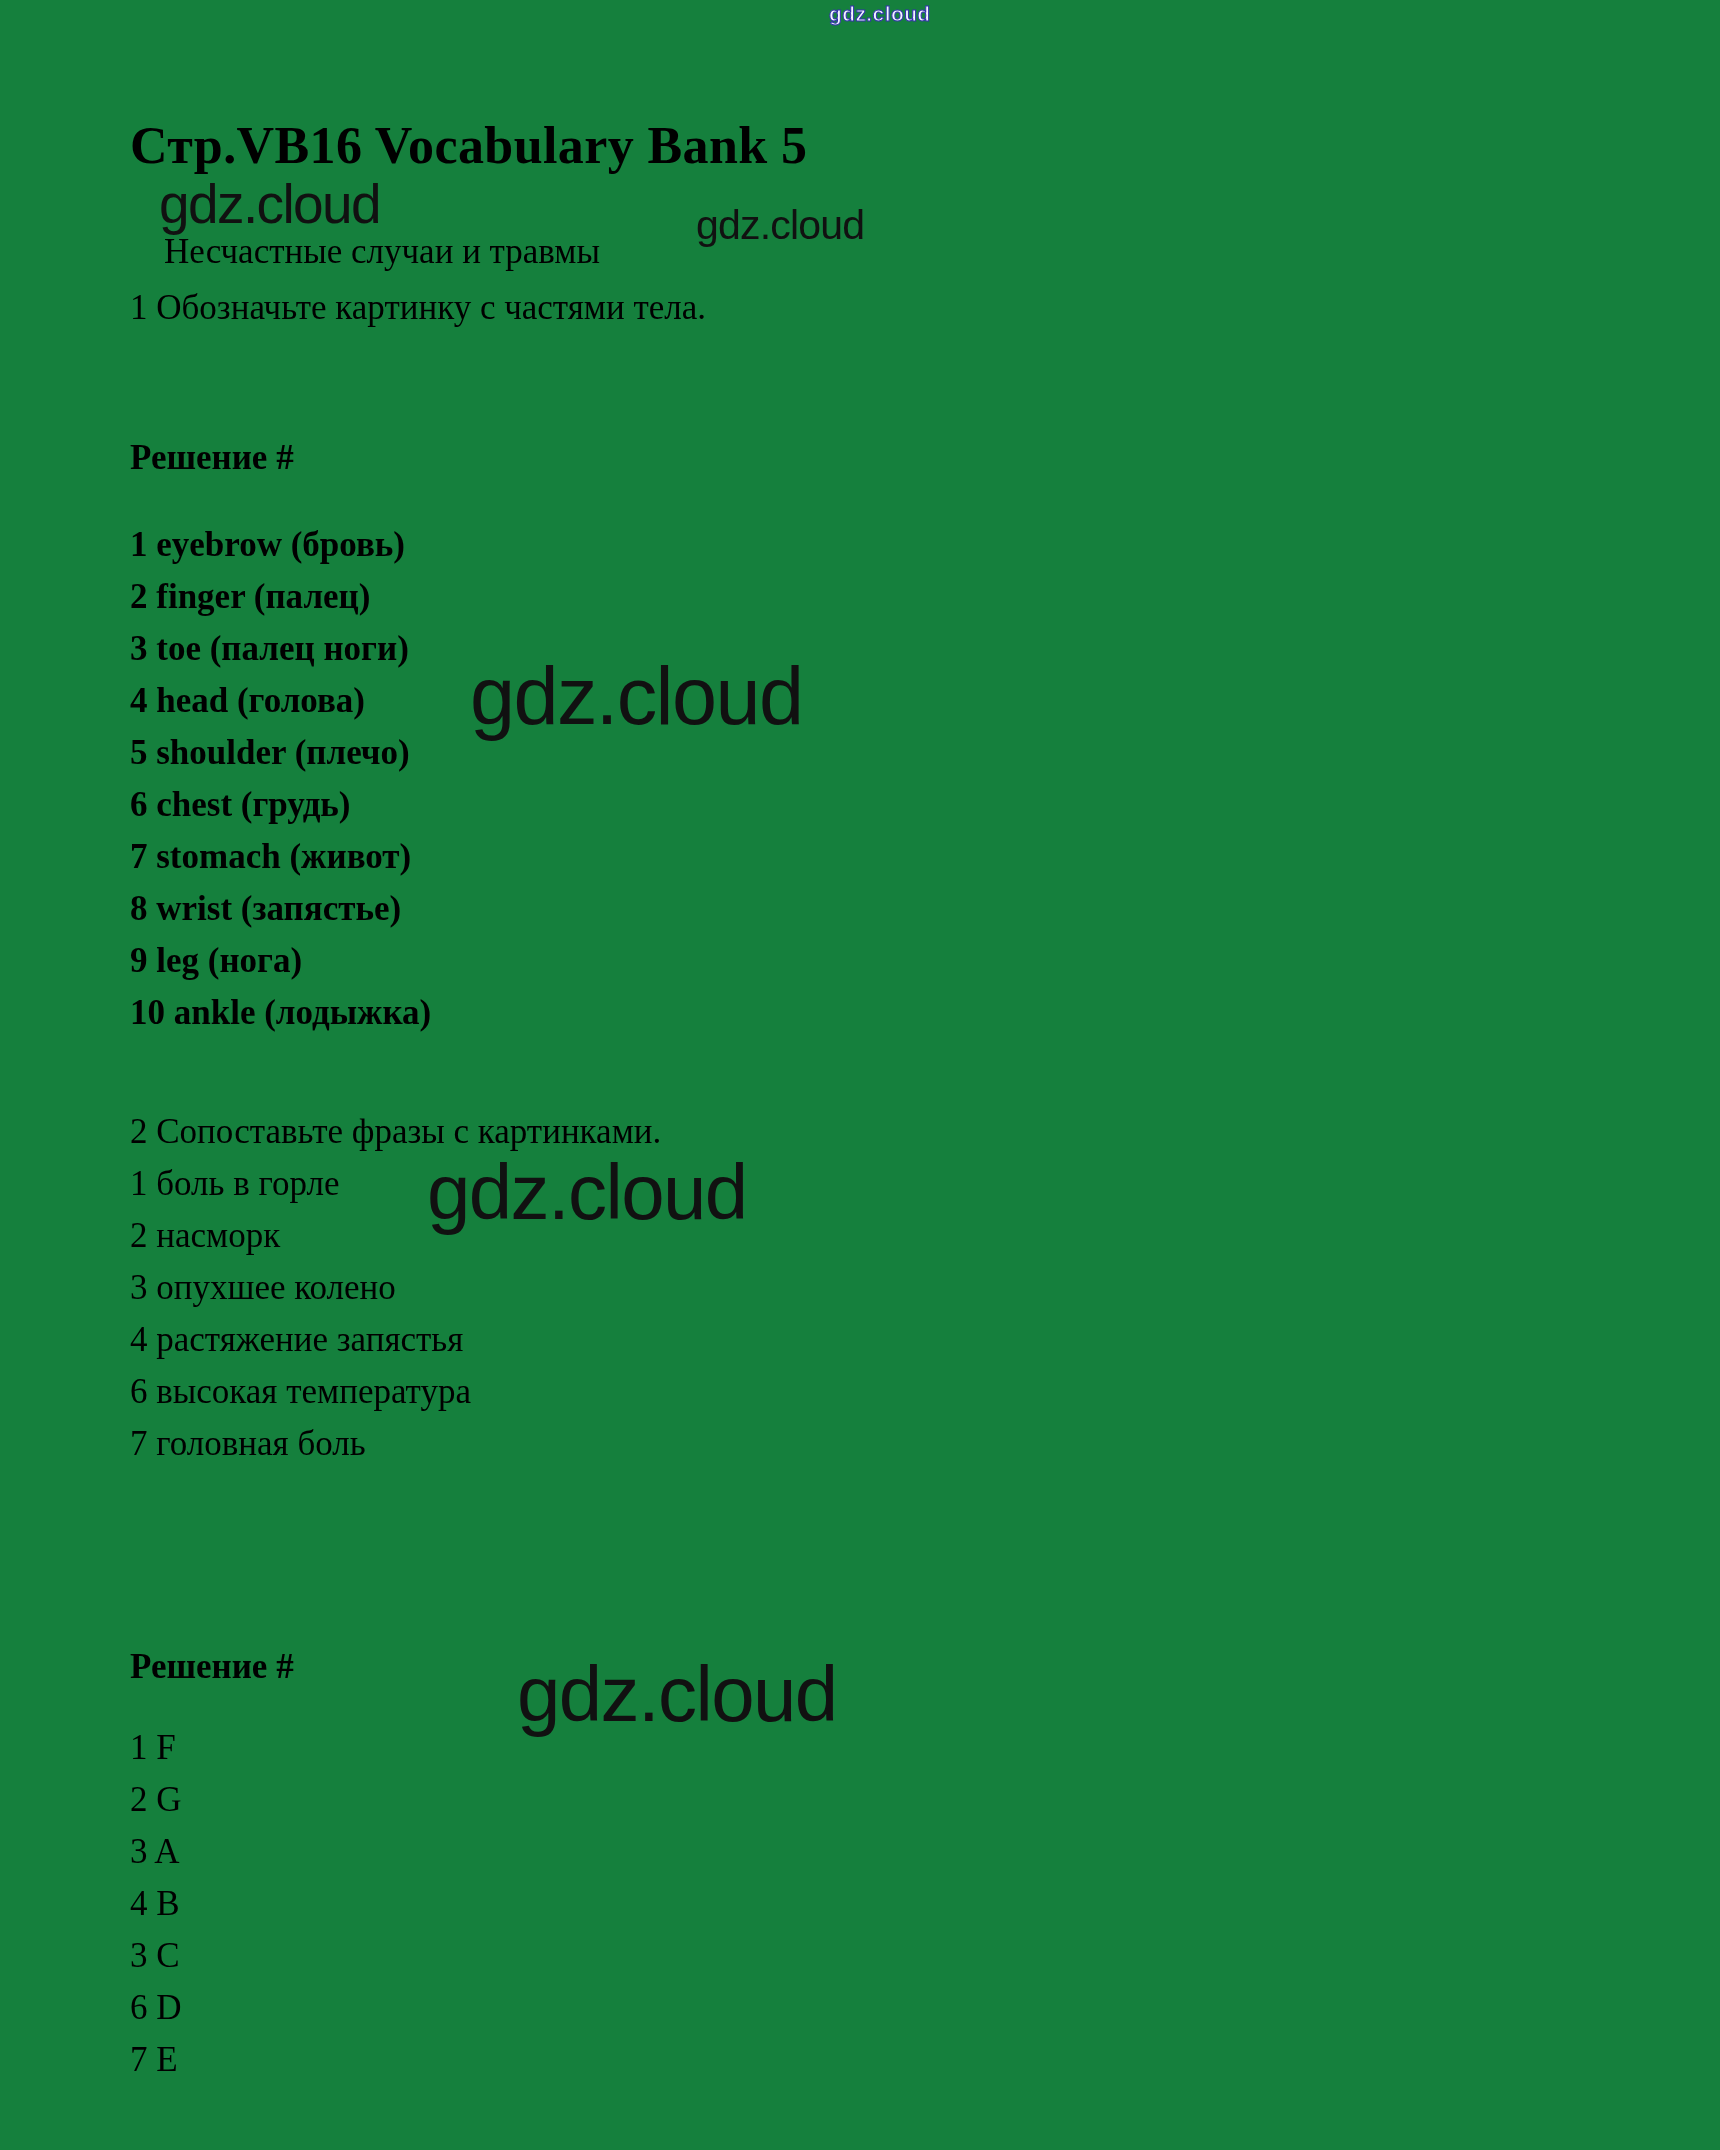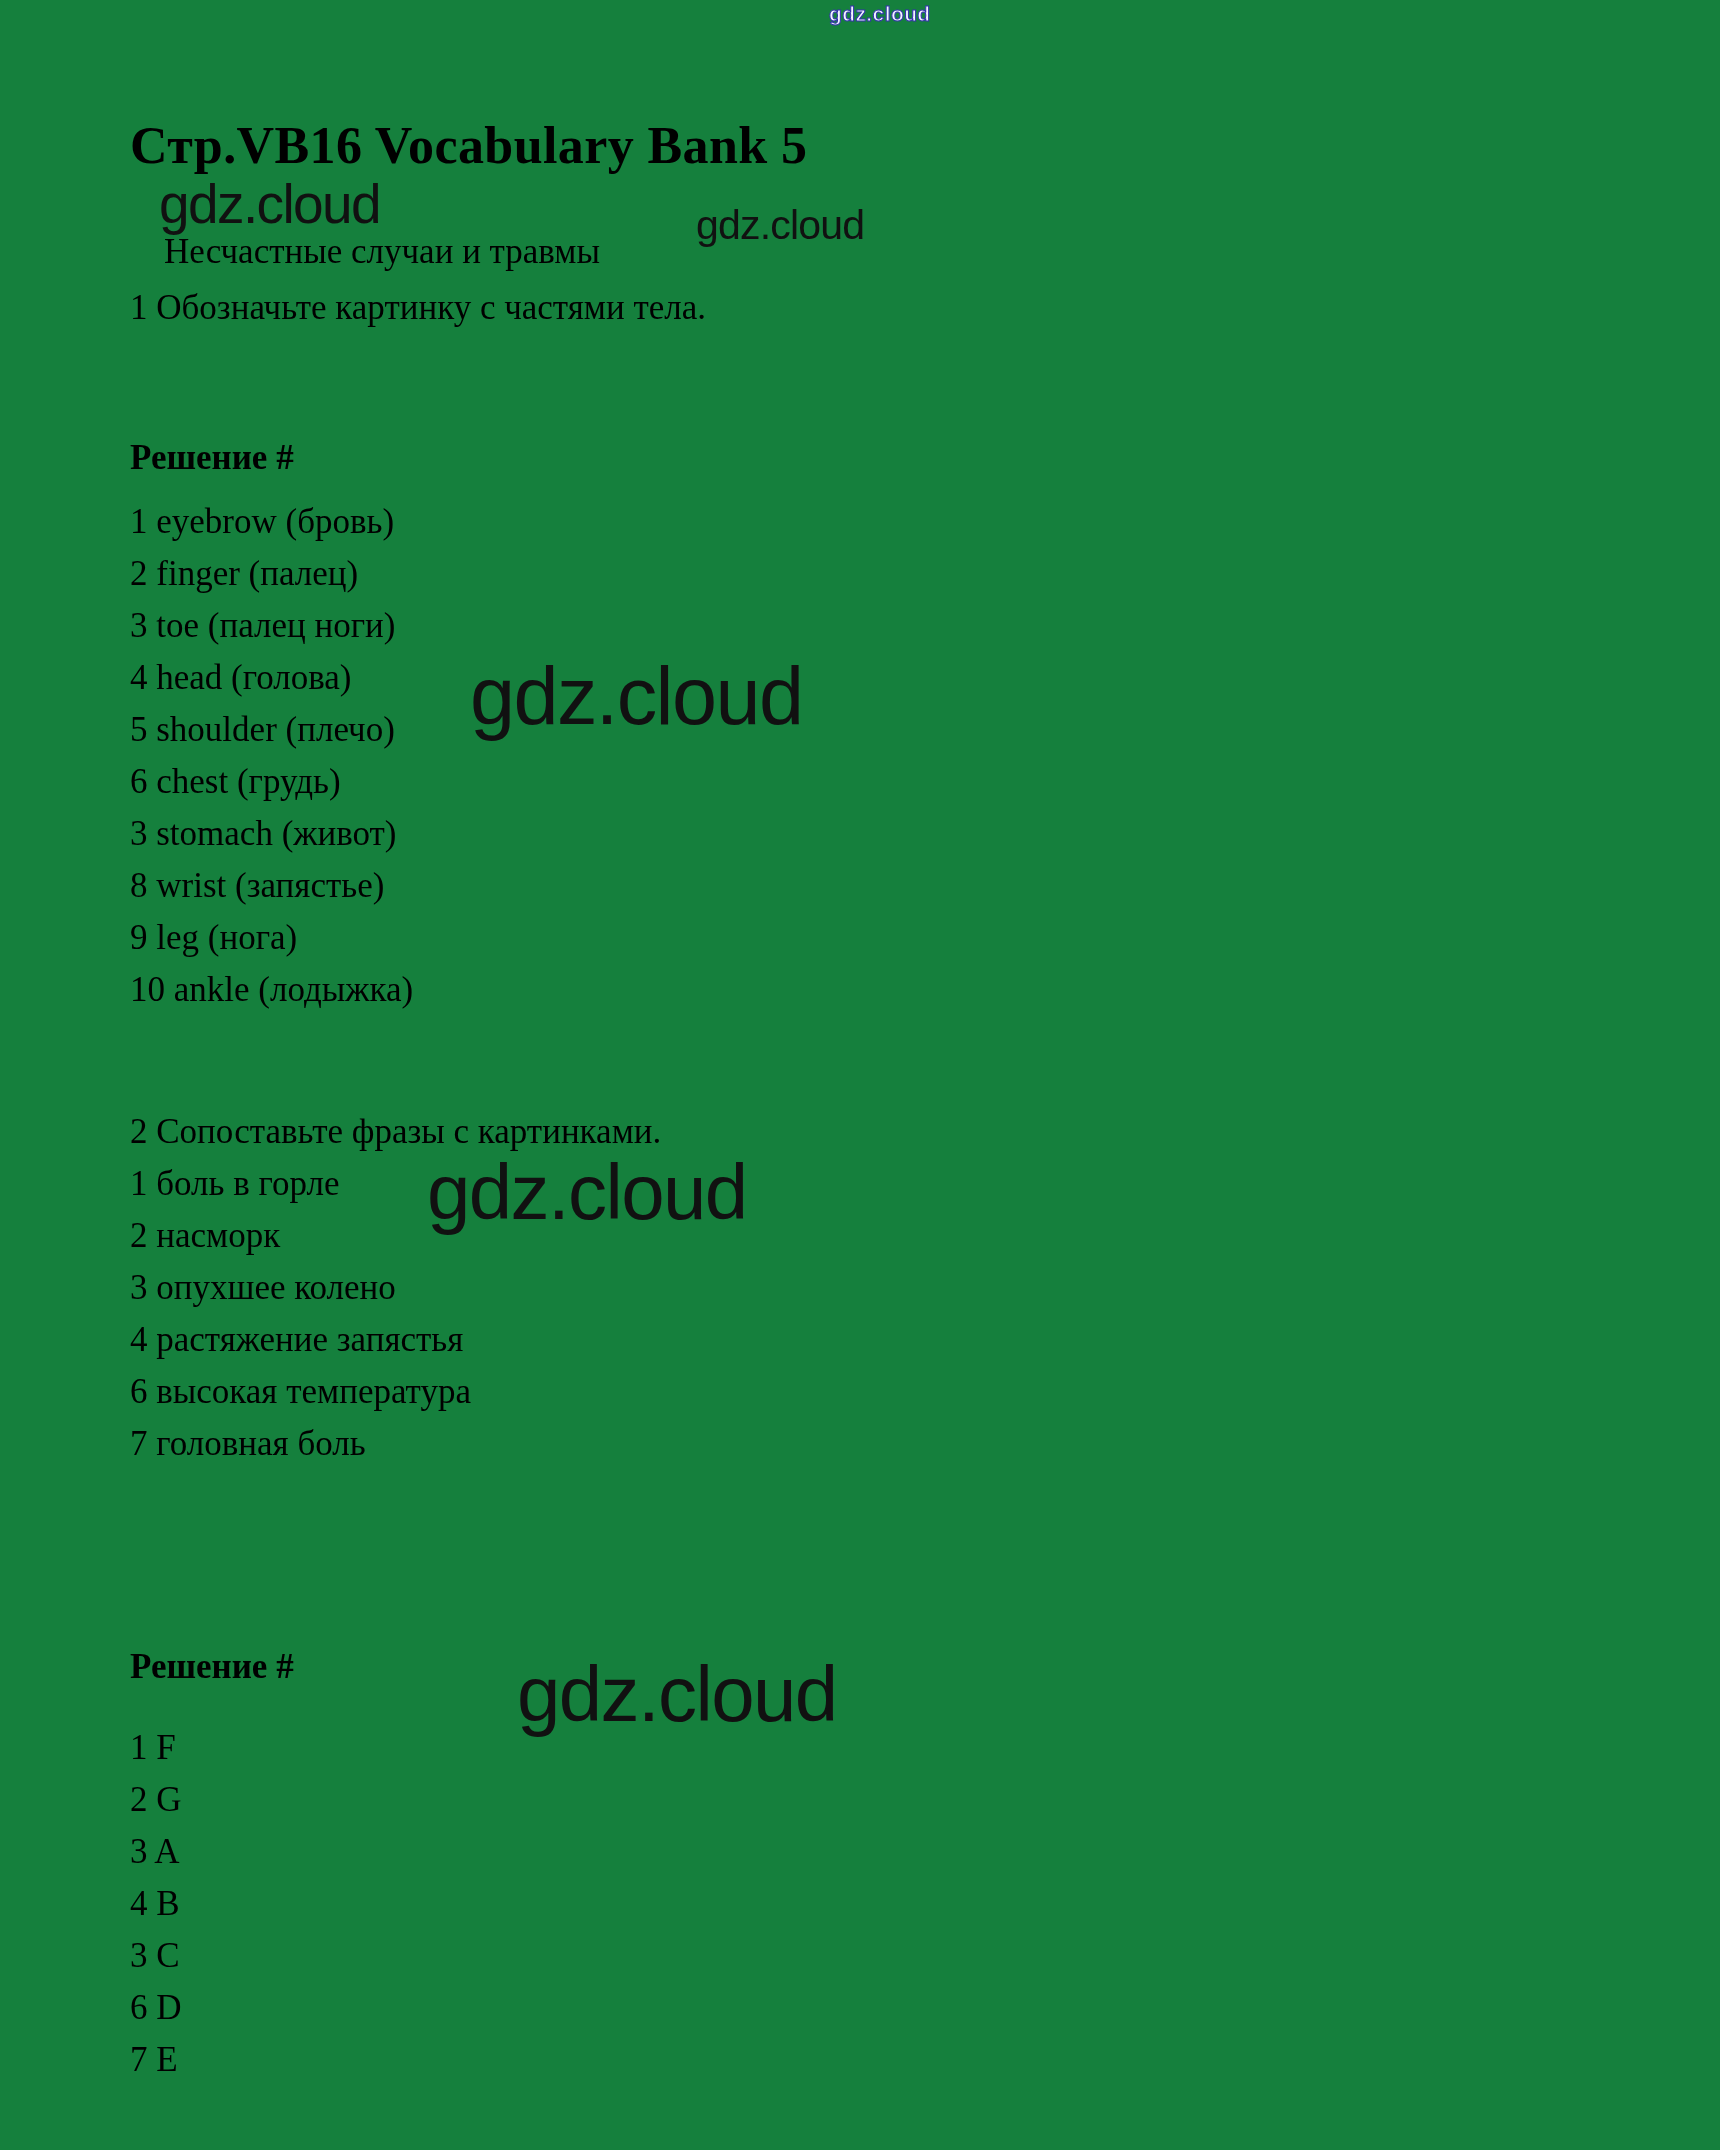--- a/index.html
+++ b/index.html
@@ -51,28 +51,28 @@
   <div class="abs wm" style="left:696px;top:205px;font-size:41px;letter-spacing:-0.8px;">gdz.cloud</div>
 
   <div class="abs body-text serif" style="left:140px;top:226px;margin-left:24px;">Несчастные случаи и травмы</div>
 
   <div class="abs body-text serif" style="left:130px;top:282px;text-align:right;">1 Обозначьте картинку с частями тела.</div>
 
   <div class="abs body-text serif bold" style="left:130px;top:432px;">Решение #</div>
 
   <div class="abs wm" style="left:470px;top:656px;font-size:81px;">gdz.cloud</div>
 
-  <div class="abs body-text serif vlist" style="left:130px;top:496px;">
+  <div class="abs body-text serif vlist" style="left:130px;top:519px;font-weight:bold;">
     <div>1 eyebrow (бровь)</div>
     <div>2 finger (палец)</div>
     <div>3 toe (палец ноги)</div>
     <div>4 head (голова)</div>
     <div>5 shoulder (плечо)</div>
     <div>6 chest (грудь)</div>
-    <div>3 stomach (живот)</div>
+    <div>7 stomach (живот)</div>
     <div>8 wrist (запястье)</div>
     <div>9 leg (нога)</div>
     <div>10 ankle (лодыжка)</div>
   </div>
 
   <div class="abs body-text serif" style="left:130px;top:1106px;">2 Сопоставьте фразы с картинками.</div>
 
   <div class="abs wm" style="left:427px;top:1153px;font-size:78px;">gdz.cloud</div>
 
   <div class="abs body-text serif vlist" style="left:130px;top:1158px;">

